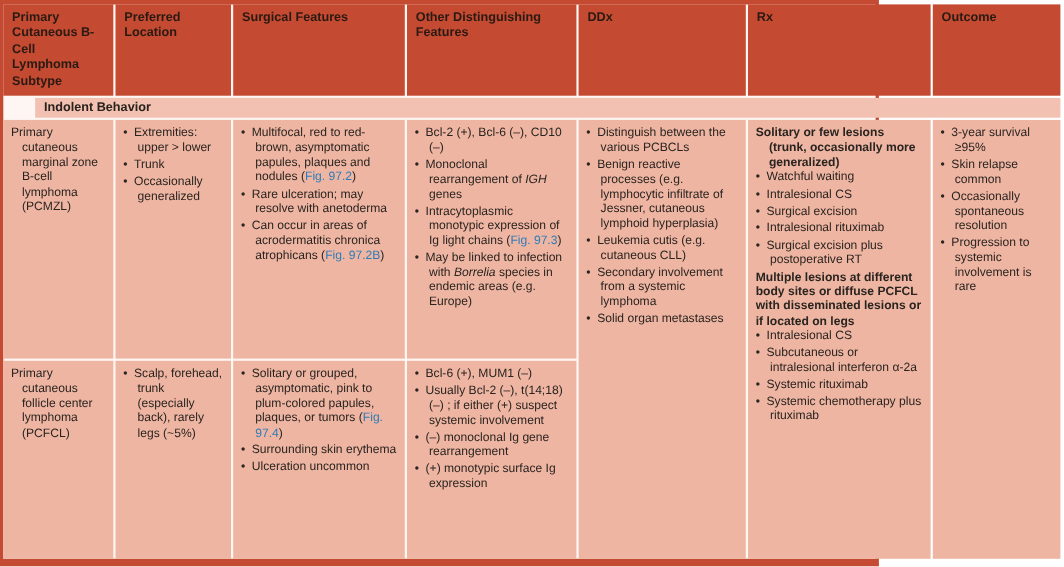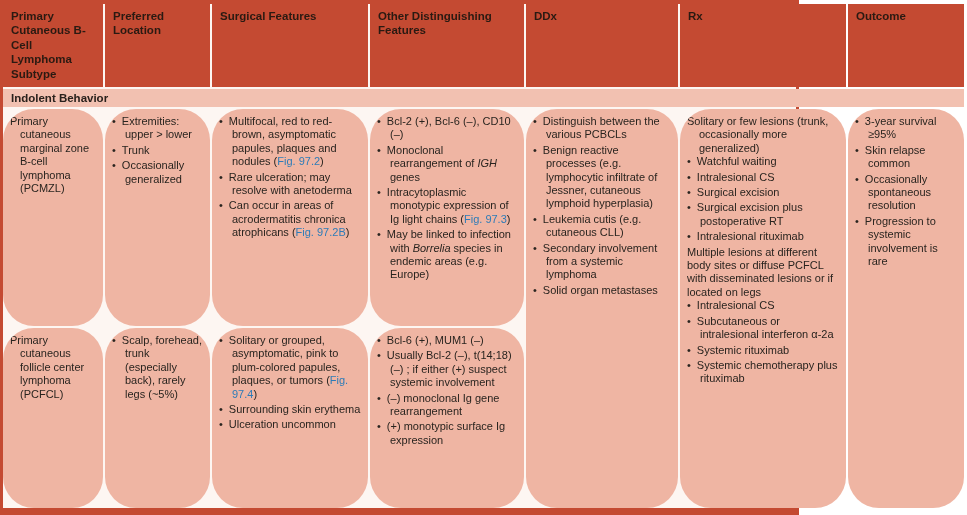--- a/index.html
+++ b/index.html
@@ -27,42 +27,42 @@
   }
   .section {
     grid-column:1 / -1;
     background:#f2c1b1;
     color:#29211c;
     font-weight:bold;
     font-size:11.5px;
     display:flex;
     align-items:center;
     padding:1px 8px;
+    margin-left:29px;
   }
   .td {
     background:#efb5a3;
     color:#29241f;
     font-size:11px;
     line-height:1.22;
     padding:6px 7px;
     overflow:hidden;
-    border-radius:31px;
   }
   .span2 { grid-row:span 2; }
 
   .hang { padding-left:10px; text-indent:-10px; }
 
   ul.blist { margin:0; padding:0; list-style:none; }
   ul.blist li { padding-left:13px; text-indent:-13px; margin-bottom:2px; }
   ul.blist li::before { content:"\2022"; margin-right:6px; }
 
   .link { color:#2d7cb8; }
   em { font-style:italic; }
 
-  .rx-head { font-weight:normal; }
+  .rx-head { font-weight:bold; }
   .rx-group-1 .rx-head { padding-left:12px; text-indent:-12px; }
   .rx-group + .rx-group { margin-top:2px; }
 </style>
 </head>
 <body>
 
 <div class="tbl">
 
   <div class="th">Primary Cutaneous B-Cell Lymphoma Subtype</div>
   <div class="th">Preferred Location</div>
@@ -109,22 +109,22 @@
         <li>Solid organ metastases</li>
       </ul>
   </div>
   <div class="td span2 rx-cell">
     <div class="rx-group rx-group-1">
       <div class="rx-head">Solitary or few lesions (trunk, occasionally more generalized)</div>
       <ul class="blist">
           <li>Watchful waiting</li>
           <li>Intralesional CS</li>
           <li>Surgical excision</li>
+          <li>Intralesional rituximab</li>
           <li>Surgical excision plus postoperative RT</li>
-          <li>Intralesional rituximab</li>
         </ul>
     </div>
     <div class="rx-group rx-group-2">
       <div class="rx-head">Multiple lesions at different body sites or diffuse PCFCL with disseminated lesions or if located on legs</div>
       <ul class="blist">
           <li>Intralesional CS</li>
           <li>Subcutaneous or intralesional interferon α-2a</li>
           <li>Systemic rituximab</li>
           <li>Systemic chemotherapy plus rituximab</li>
         </ul>

